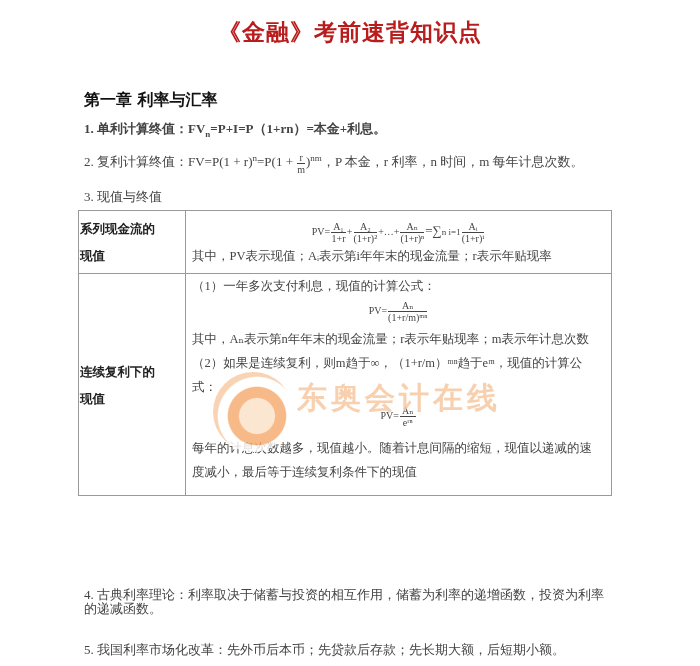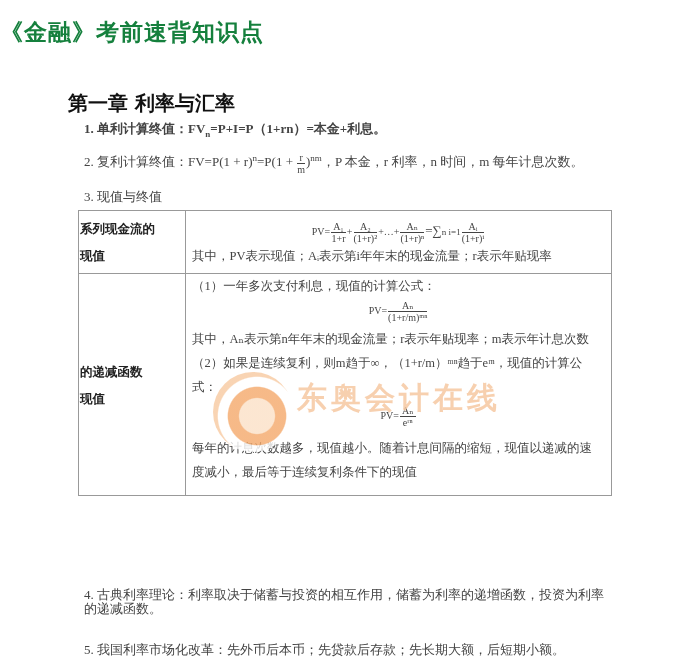--- a/index.html
+++ b/index.html
@@ -1,18 +1,18 @@
 <!DOCTYPE html>
 <html><head>
 <meta charset="utf-8">
 <style>
   html, body { margin:0; padding:0; background:#ffffff; }
   body { width:700px; height:666px; position:relative; overflow:hidden; color:#333; }
-  .title { position:absolute; left:0; width:700px; top:17px; text-align:left; font-family:"DejaVu Sans","Liberation Sans",sans-serif; font-weight:bold; font-size:23px; color:#15803d; letter-spacing:1px; }
-  .chapter { position:absolute; left:68px; top:90px; font-family:"DejaVu Sans","Liberation Sans",sans-serif; font-weight:bold; font-size:20px; color:#111; }
+  .title { position:absolute; left:0; width:700px; top:17px; text-align:center; font-family:"DejaVu Sans","Liberation Sans",sans-serif; font-weight:bold; font-size:23px; color:#b91c1c; letter-spacing:1px; }
+  .chapter { position:absolute; left:84px; top:90px; font-family:"DejaVu Sans","Liberation Sans",sans-serif; font-weight:bold; font-size:16px; color:#111; }
   .line { position:absolute; left:84px; font-family:"Liberation Serif","DejaVu Serif",serif; font-size:13px; color:#444; white-space:nowrap; }
   sub, sup { font-size:9px; }
   .frac { display:inline-block; vertical-align:middle; text-align:center; margin:0 1px; }
   .frac .num { display:block; border-bottom:1px solid #444; padding:0 2px; line-height:11px; }
   .frac .den { display:block; line-height:11px; }
   table.kt { position:absolute; left:78px; top:210px; width:534px; border-collapse:collapse; font-family:"Liberation Serif","DejaVu Serif",serif; font-size:12.5px; color:#444; }
   table.kt td { border:1.5px solid #999; vertical-align:middle; }
   td.lab { width:104px; font-family:"DejaVu Sans","Liberation Sans",sans-serif; font-weight:bold; font-size:12.5px; color:#222; line-height:27px; }
   td.cont { padding:0 6px; line-height:24px; }
   .center { text-align:center; }
@@ -47,21 +47,21 @@
     </td>
     <td class="cont">
       <div class="center" style="font-size:10px; line-height:14px; padding-top:4px;">
         <span>PV=</span><span class="frac"><span class="num">A₁</span><span class="den">1+r</span></span><span>+</span><span class="frac"><span class="num">A₂</span><span class="den">(1+r)²</span></span><span>+…+</span><span class="frac"><span class="num">Aₙ</span><span class="den">(1+r)ⁿ</span></span><span style="font-size:13px;">=∑</span><span class="small">n i=1</span><span class="frac"><span class="num">Aᵢ</span><span class="den">(1+r)ⁱ</span></span>
       </div>
       <div>其中，PV表示现值；Aᵢ表示第i年年末的现金流量；r表示年贴现率</div>
     </td>
   </tr>
   <tr style="height:222px;">
     <td class="lab">
-      <div>的递减函数</div>
+      <div>连续复利下的</div>
       <div>现值</div>
     </td>
     <td class="cont" style="position:relative; vertical-align:top;">
       <div>（1）一年多次支付利息，现值的计算公式：</div>
       <div class="center" style="font-size:10px; line-height:12px; padding:2px 0 4px;">
         <span>PV=</span><span class="frac"><span class="num" style="padding:0 12px;">Aₙ</span><span class="den">(1+r/m)ᵐⁿ</span></span>
       </div>
       <div>其中，Aₙ表示第n年年末的现金流量；r表示年贴现率；m表示年计息次数</div>
       <div>（2）如果是连续复利，则m趋于∞，（1+r/m）ᵐⁿ趋于eʳⁿ，现值的计算公式：</div>
       <div class="center" style="font-size:10px; line-height:12px; padding:6px 0 8px;">

